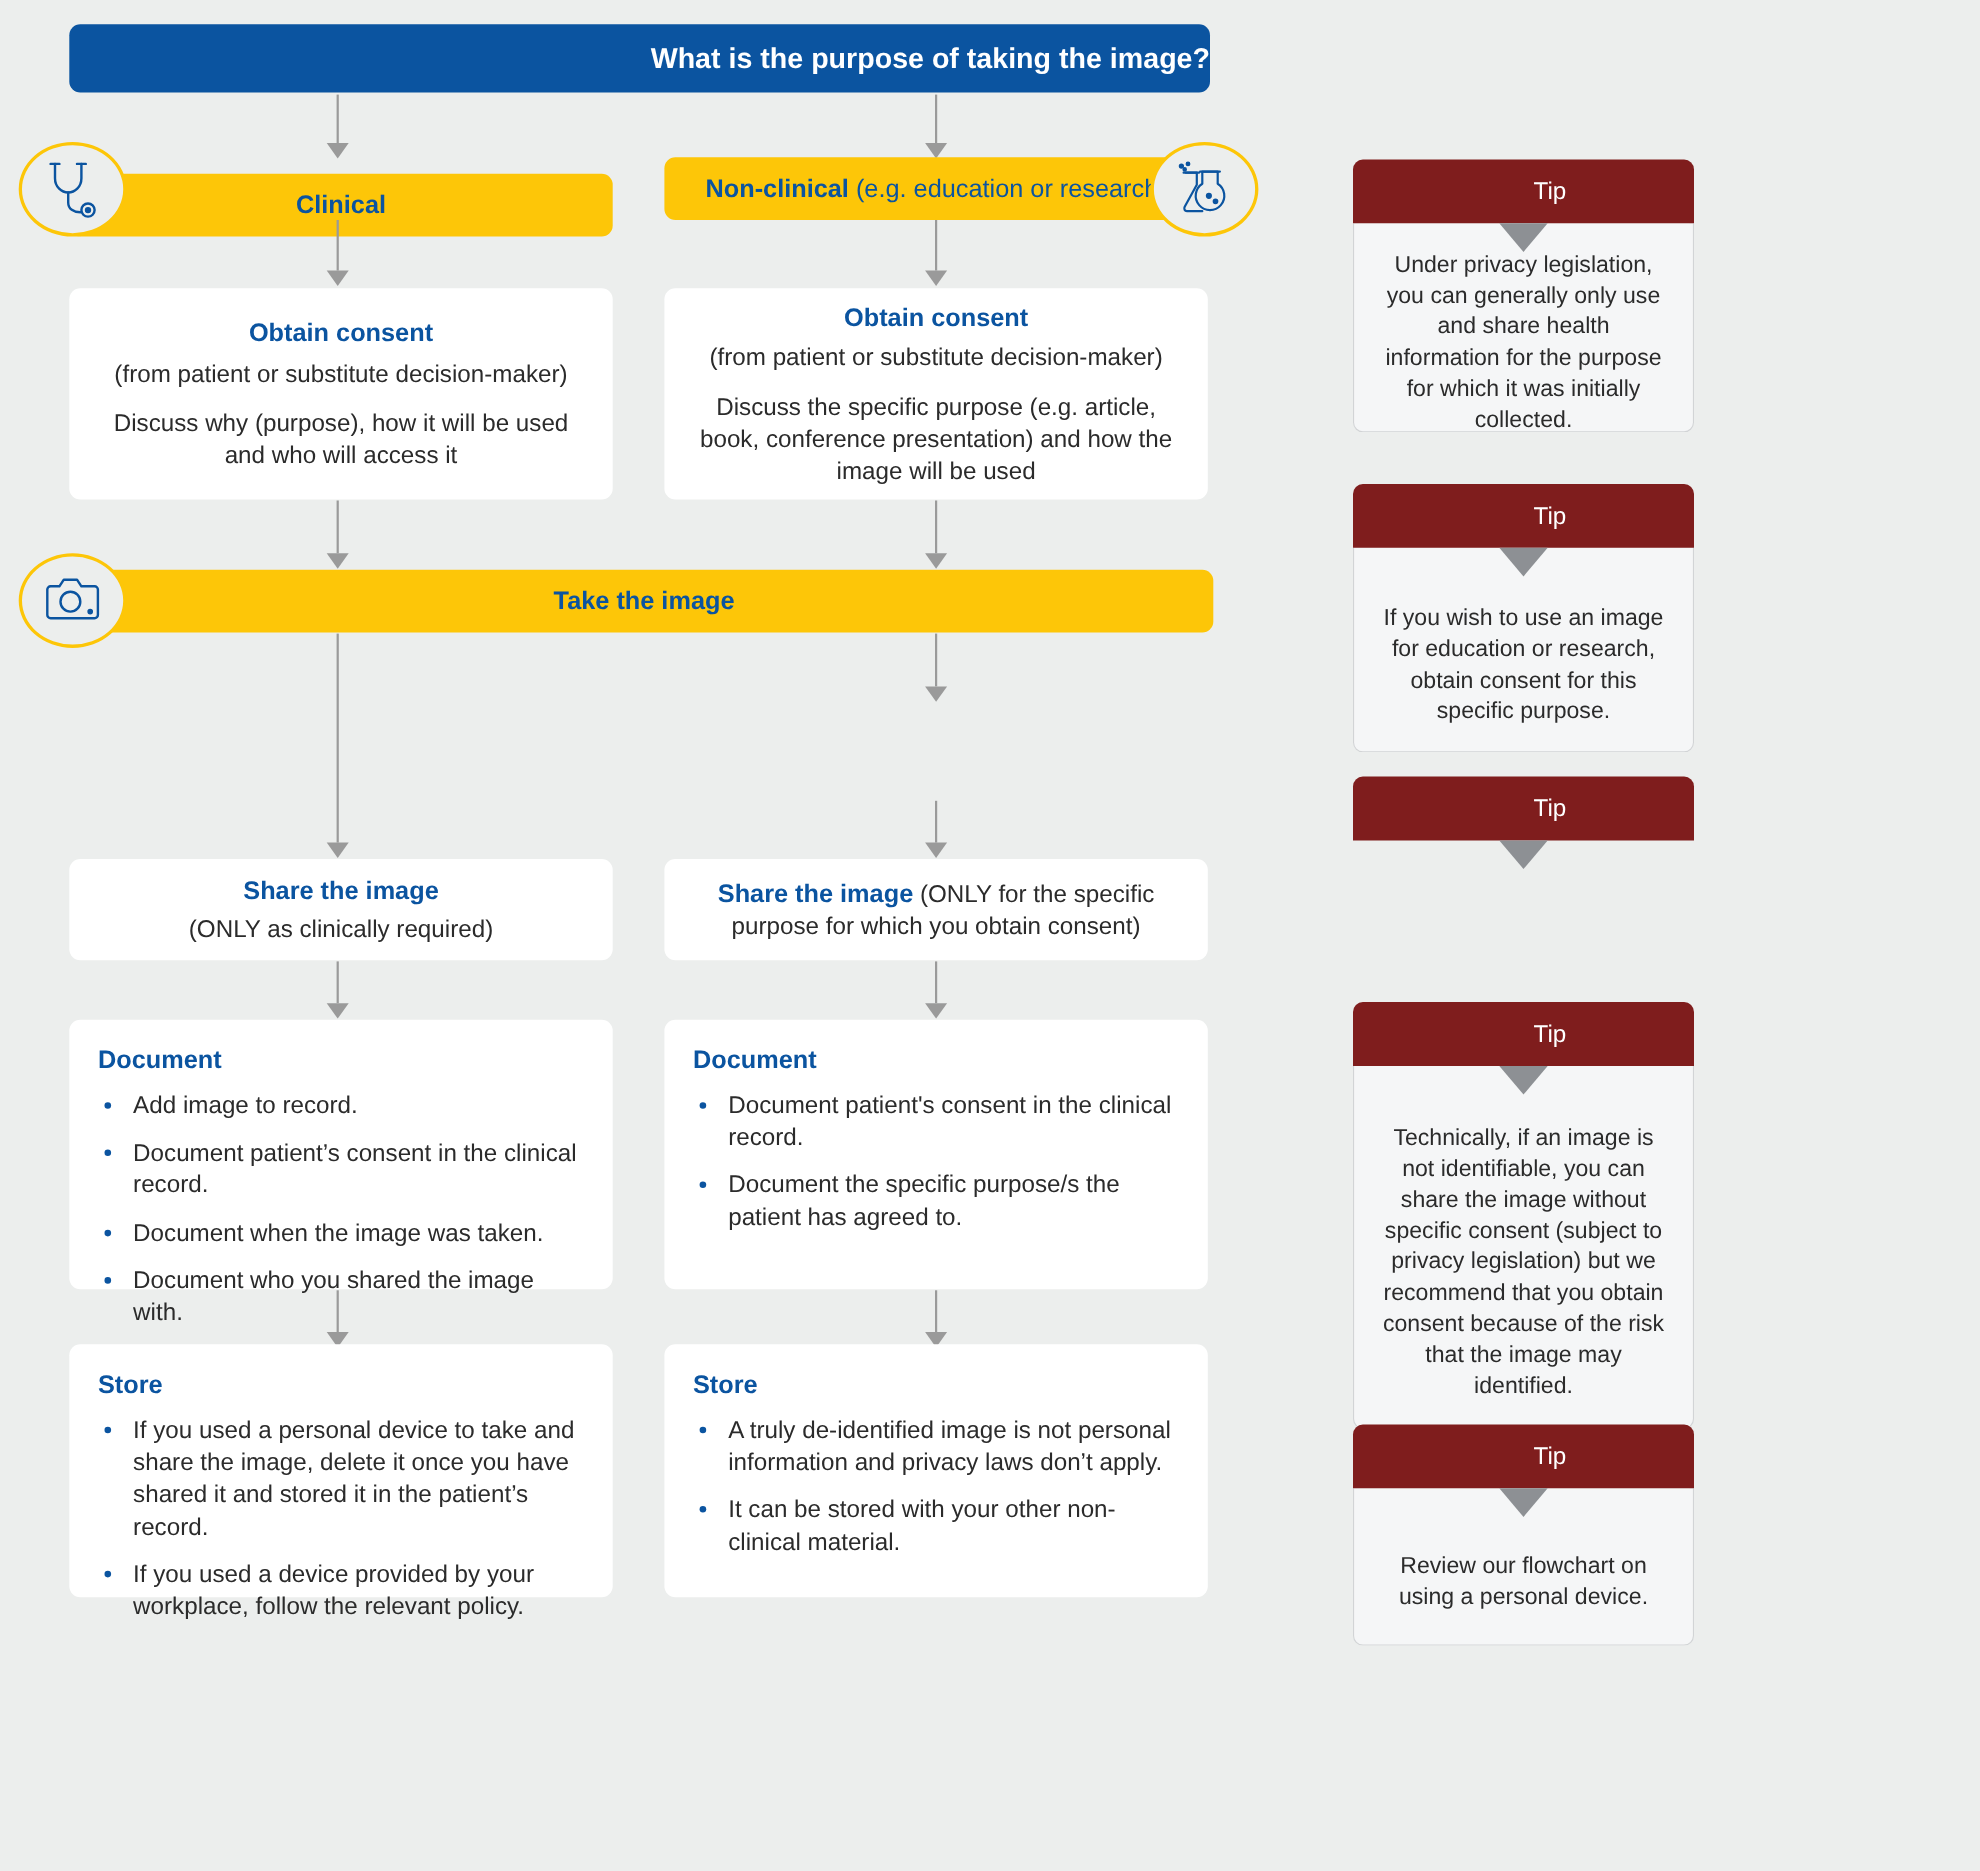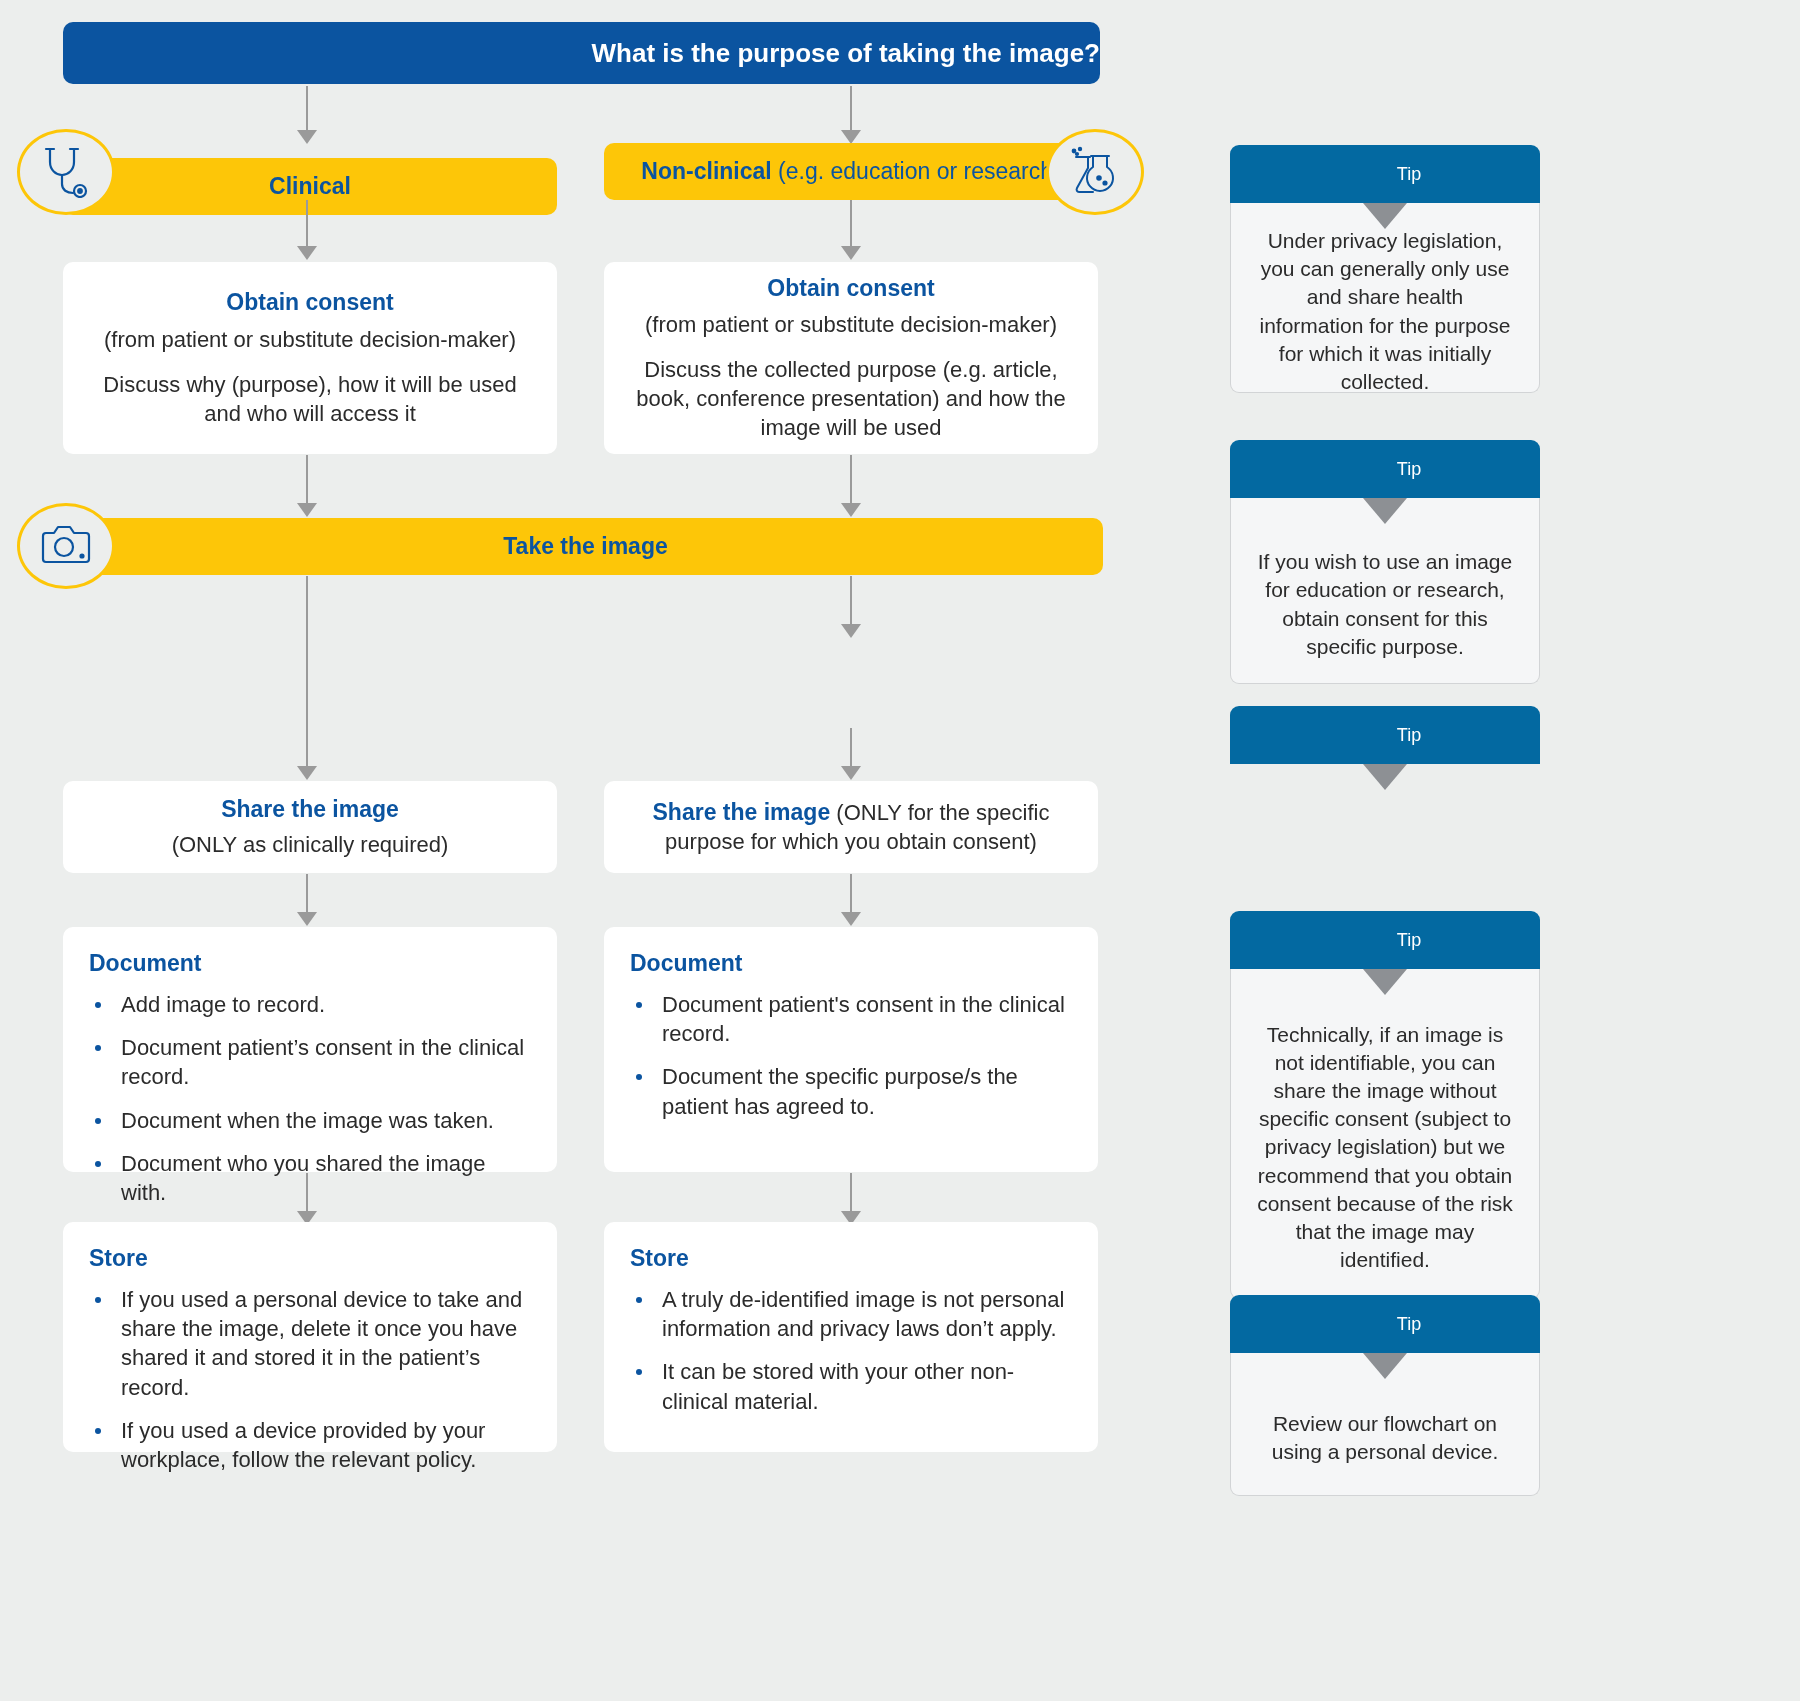--- a/index.html
+++ b/index.html
@@ -110,23 +110,23 @@
   .icon-badge svg { display: block; }
 
   
   .tip {
     position: absolute;
     width: 310px;
     border-radius: 9px;
     overflow: visible;
   }
   .tip-head {
-    background: #0369a1;
+    background: #7f1d1d;
     color: #ffffff;
-    font-size: 18px;
+    font-size: 22px;
     text-align: center;
     height: 58px;
     line-height: 58px;
     border-radius: 9px 9px 0 0;
     position: relative;
     padding-left: 48px;
   }
   .tip-head::after {
     content: "";
     position: absolute;
@@ -215,21 +215,21 @@
 
   <div class="node node-white" style="left:63px; top:262px; width:494px; height:192px;">
     <div class="hd">Obtain consent</div>
     <div class="bd" style="margin-top:8px;">(from patient or substitute decision-maker)</div>
     <div class="bd">Discuss why (purpose), how it will be used and who will access it</div>
   </div>
 
   <div class="node node-white" style="left:604px; top:262px; width:494px; height:192px;">
     <div class="hd">Obtain consent</div>
     <div class="bd" style="margin-top:8px;">(from patient or substitute decision-maker)</div>
-    <div class="bd">Discuss the collected purpose (e.g. article, book, conference presentation) and how the image will be used</div>
+    <div class="bd">Discuss the specific purpose (e.g. article, book, conference presentation) and how the image will be used</div>
   </div>
 
   <div class="arrow" style="left:297px; top:455px; height:62px;">
     <div class="shaft" style="height:48px;"></div>
     <div class="head" style="top:48px;"></div>
   </div>
   <div class="arrow" style="left:841px; top:455px; height:62px;">
     <div class="shaft" style="height:48px;"></div>
     <div class="head" style="top:48px;"></div>
   </div>

